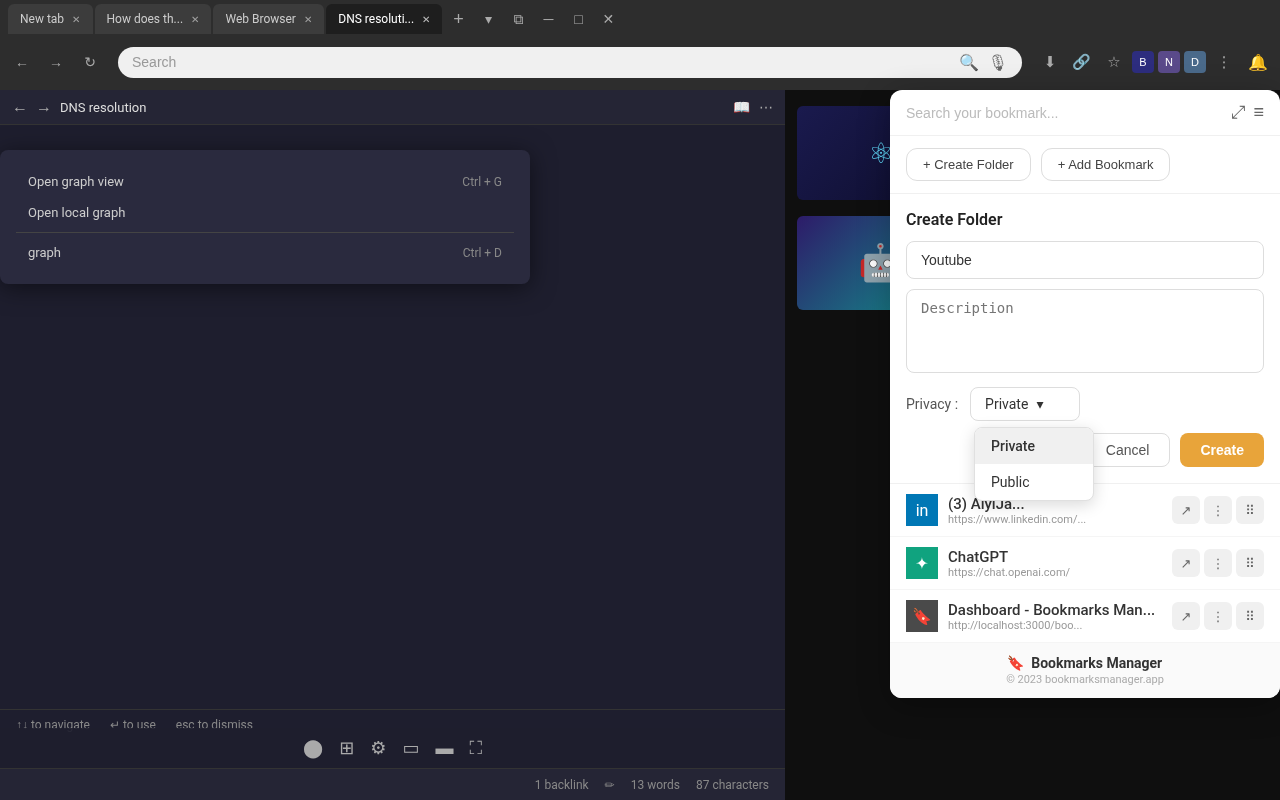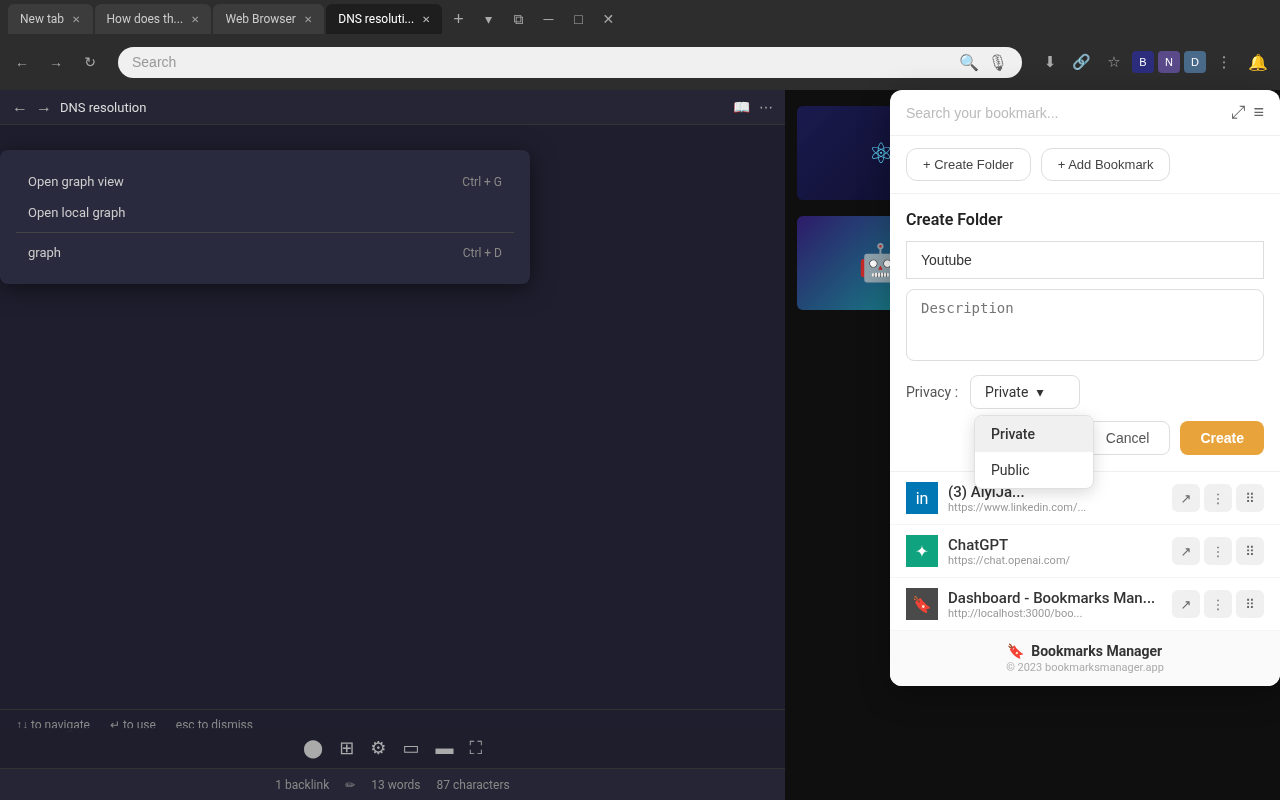--- a/index.html
+++ b/index.html
@@ -213,21 +213,21 @@
     
     .stats-bar {
       position: absolute;
       bottom: 0;
       left: 0;
       right: 0;
       height: 32px;
       background: #252535;
       display: flex;
       align-items: center;
-      justify-content: center;
+      justify-content: flex-end;
       padding: 0 16px;
       gap: 16px;
       color: #888;
       font-size: 12px;
       border-top: 1px solid #333;
     }
 
     
     .right-panel {
       flex: 1;
@@ -389,37 +389,37 @@
       font-size: 16px;
       font-weight: 600;
       color: #222;
       margin-bottom: 12px;
     }
 
     .create-folder-input {
       width: 100%;
       padding: 10px 14px;
       border: 1.5px solid #ddd;
-      border-radius: 0;
+      border-radius: 8px;
       font-size: 14px;
       color: #333;
       outline: none;
       margin-bottom: 10px;
     }
 
     .create-folder-desc {
       width: 100%;
       padding: 10px 14px;
       border: 1.5px solid #ddd;
       border-radius: 8px;
       font-size: 14px;
       color: #3b82f6;
       outline: none;
       resize: none;
-      height: 72px;
+      height: 84px;
       margin-bottom: 10px;
     }
 
     .privacy-row {
       display: flex;
       align-items: center;
       gap: 12px;
       margin-bottom: 12px;
       position: relative;
     }

